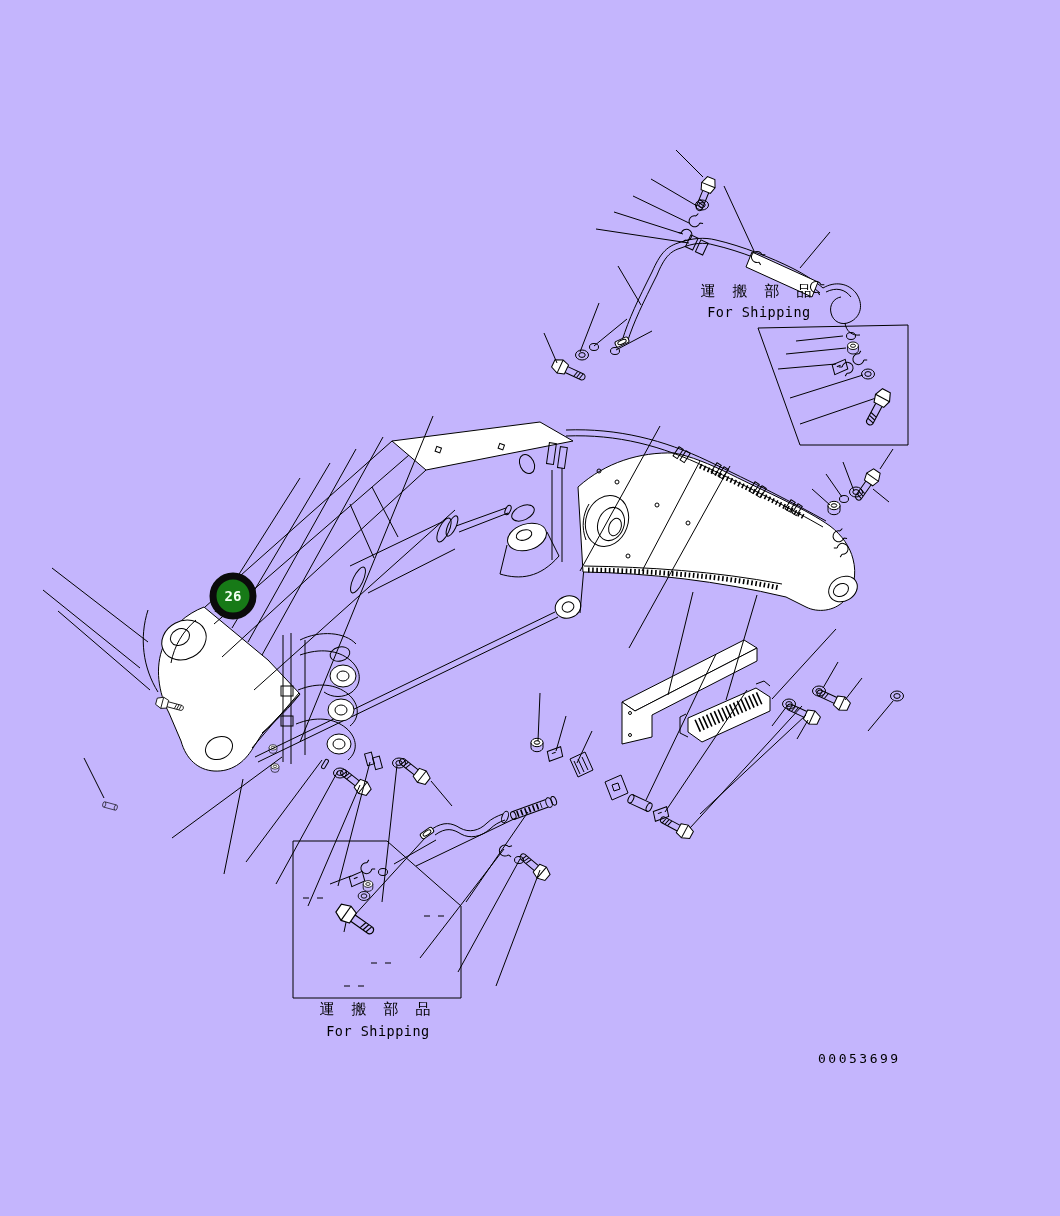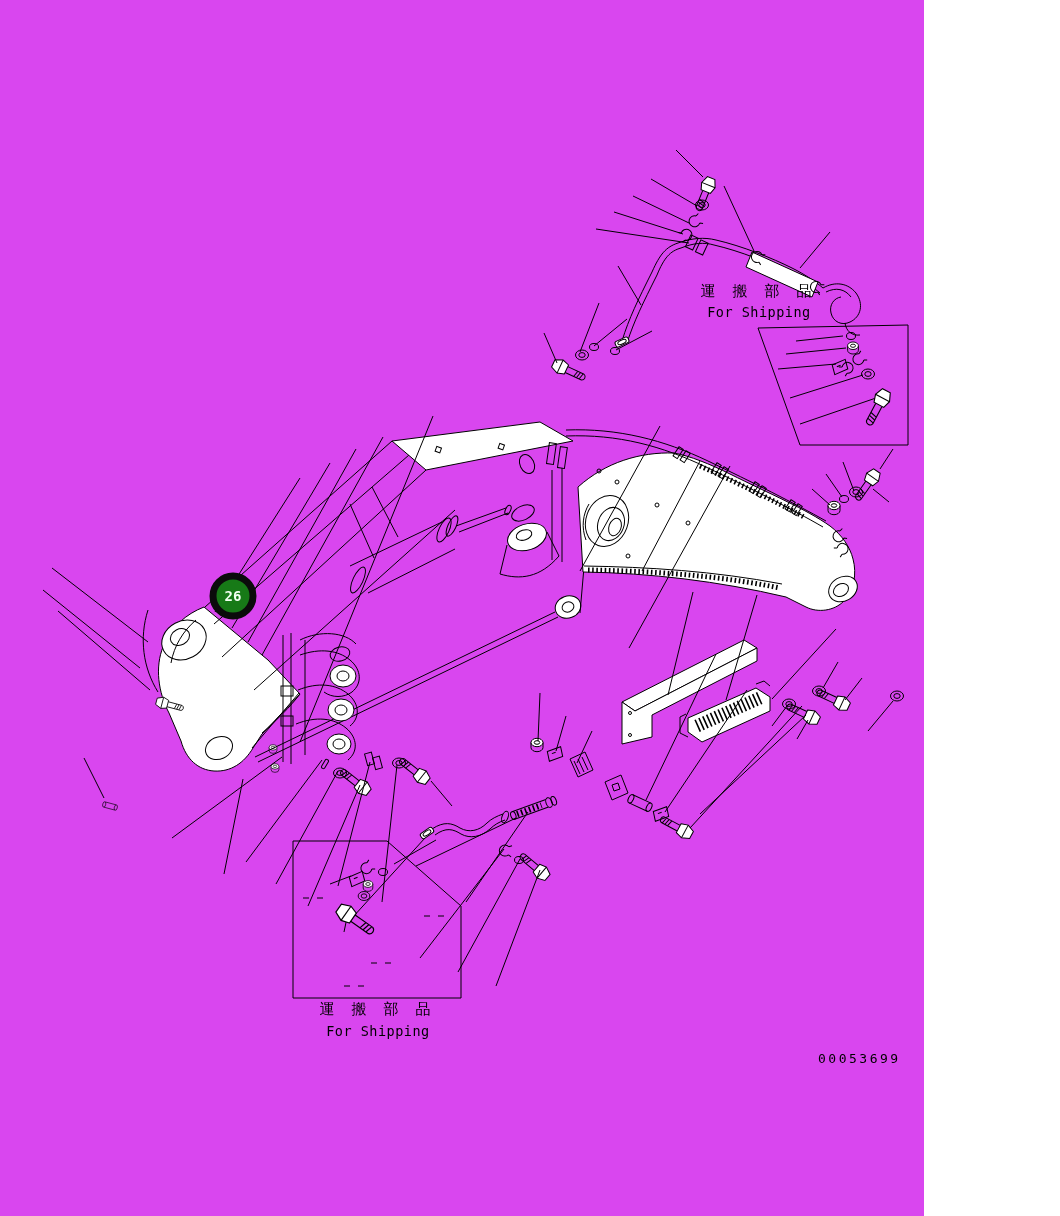--- a/index.html
+++ b/index.html
@@ -1,16 +1,16 @@
 <!DOCTYPE html>
 <html><head>
 <meta charset="utf-8">
 <style>
   html,body{margin:0;padding:0;background:#fff;}
-  .page{position:relative;width:924px;height:1216px;background:#d946ef;overflow:hidden;
+  .page{position:relative;width:1060px;height:1216px;background:#c4b5fd;overflow:hidden;
         font-family:"DejaVu Sans Mono", monospace;}
   svg{display:block}
   .ln{stroke:#000;fill:none;stroke-width:1;}
   .wh{stroke:#000;fill:#fff;stroke-width:1;}
   .band{stroke:#000;fill:none;stroke-dasharray:1.6 2.6;}
   .dot{stroke:#000;fill:none;}
   text.jp{font-size:15px;letter-spacing:4px;fill:#000;}
   text.en{font-size:13.5px;letter-spacing:0.5px;fill:#000;}
   text.doc{font-size:13px;letter-spacing:2.5px;fill:#000;}
   text.co{font-size:14px;font-weight:bold;}

